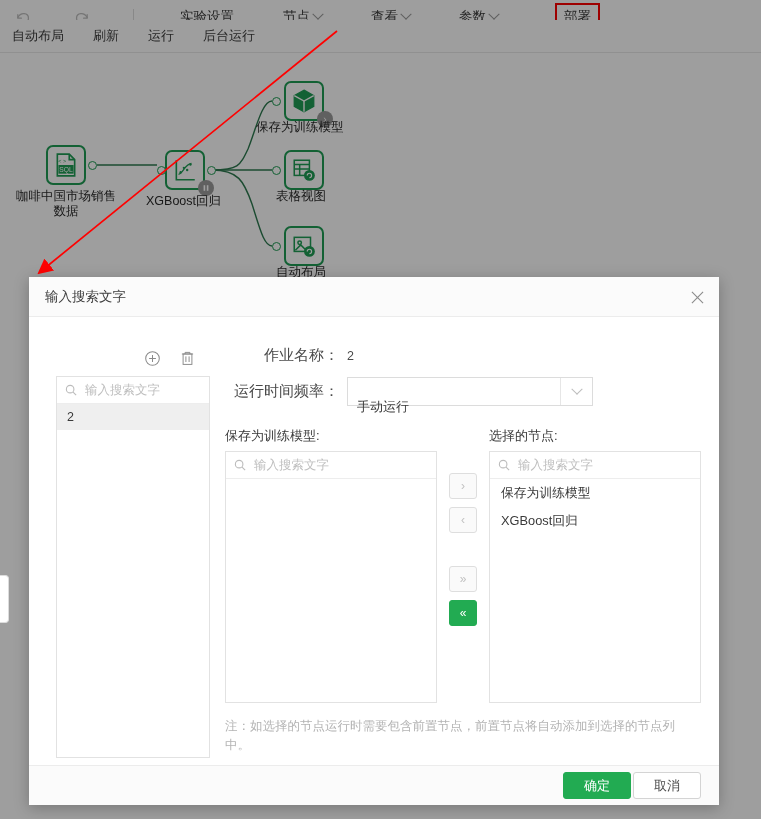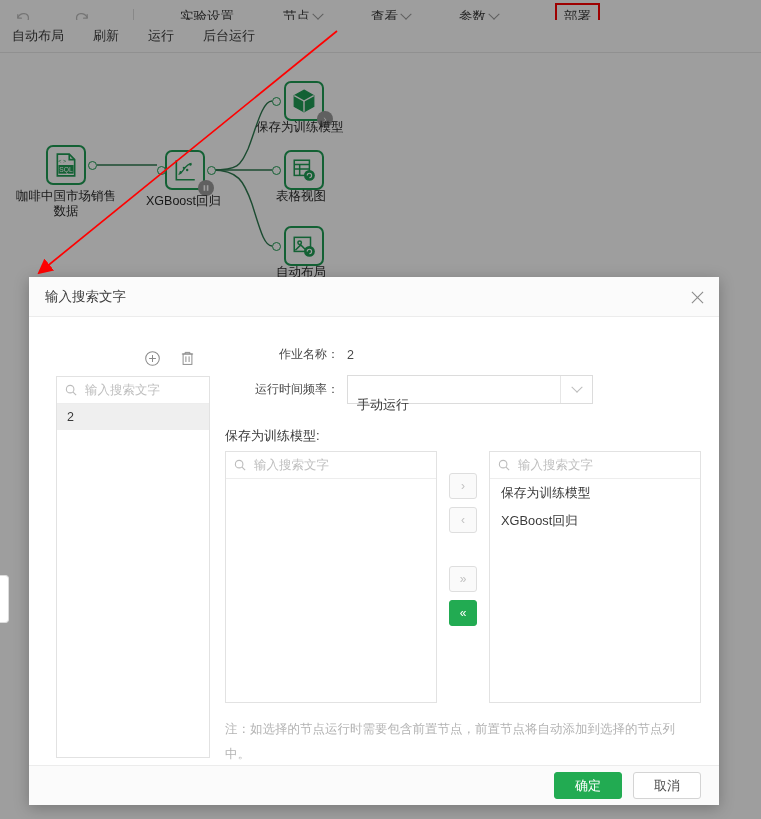--- a/index.html
+++ b/index.html
@@ -189,21 +189,21 @@
     padding-right: 18px;
     box-sizing: border-box;
   }
   .btn {
     font-size: 13px;
     height: 27px;
     min-width: 68px;
     display: flex; align-items: center; justify-content: center;
     border-radius: 3px;
     box-sizing: border-box;
-    margin-left: 11px;
+    margin-left: 2px;
   }
   .btn-primary {
     background: #22ab52;
     color: #ffffff;
     border: 1px solid #22ab52;
   }
   .btn-default {
     background: #ffffff;
     color: #4a4a4a;
     border: 1px solid #d4d4d4;
@@ -270,21 +270,21 @@
     left: 196px; top: 29px;
     width: 480px;
   }
   .form-row {
     display: flex; align-items: center;
     margin-bottom: 12px;
   }
   .form-label {
     width: 122px;
     text-align: right;
-    font-size: 12px;
+    font-size: 15px;
     color: #4a4a4a;
     padding-right: 8px;
     box-sizing: border-box;
   }
   .form-value {
     font-size: 12.5px;
     color: #4a4a4a;
   }
   .select-ctl {
     width: 246px;
@@ -368,21 +368,21 @@
     background: #22ab52;
     border-color: #22ab52;
     color: #ffffff;
   }
   .tr-note {
     position: absolute;
     left: 196px; top: 400px;
     width: 470px;
     font-size: 12.5px;
     color: #b3b3b3;
-    line-height: 25px;
+    line-height: 19px;
   }
 </style>
 </head>
 <body>
 
 <div id="app">
 
   <div class="toolbar-row1">
     <div class="icon-btn">
       <svg width="17" height="17" viewBox="0 0 24 24" fill="none" stroke="#bdbdbd" stroke-width="1.8" stroke-linecap="round" stroke-linejoin="round">
@@ -573,20 +573,21 @@
                 <i class="chev"></i>
               </div>
           </div>
         </div>
       </div>
 
       <div class="transfer">
         <div class="tr-heads">
           <div class="tr-head-left">保存为训练模型:</div>
           <div class="tr-head-mid"></div>
+          <div class="tr-head-right">选择的节点:</div>
         </div>
 
         <div class="tr-body">
 
           <div class="tr-list">
             <div class="search-box">
               <span class="mag">
                 <svg width="12" height="12" viewBox="0 0 14 14" fill="none" stroke="#bcbcbc" stroke-width="1.3">
                     <circle cx="6" cy="6" r="4.4"></circle>
                     <path d="M9.4 9.4 L13 13"></path>

